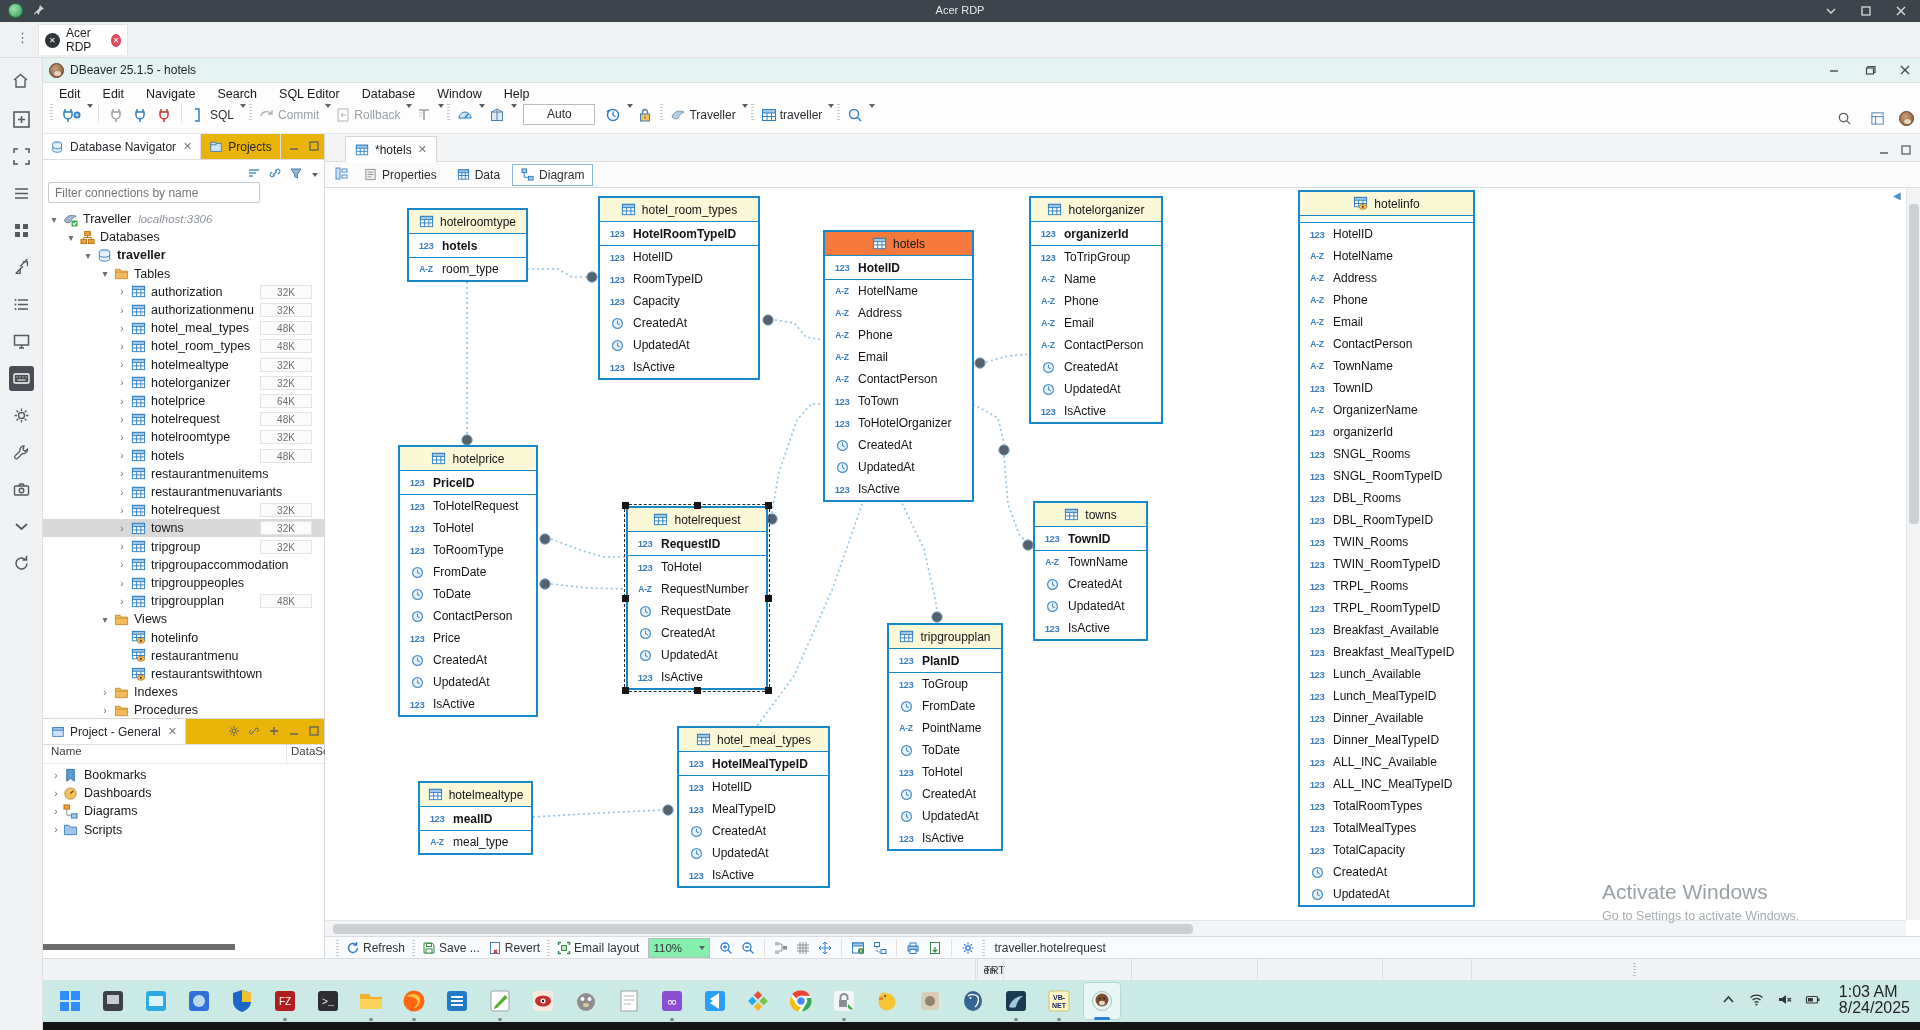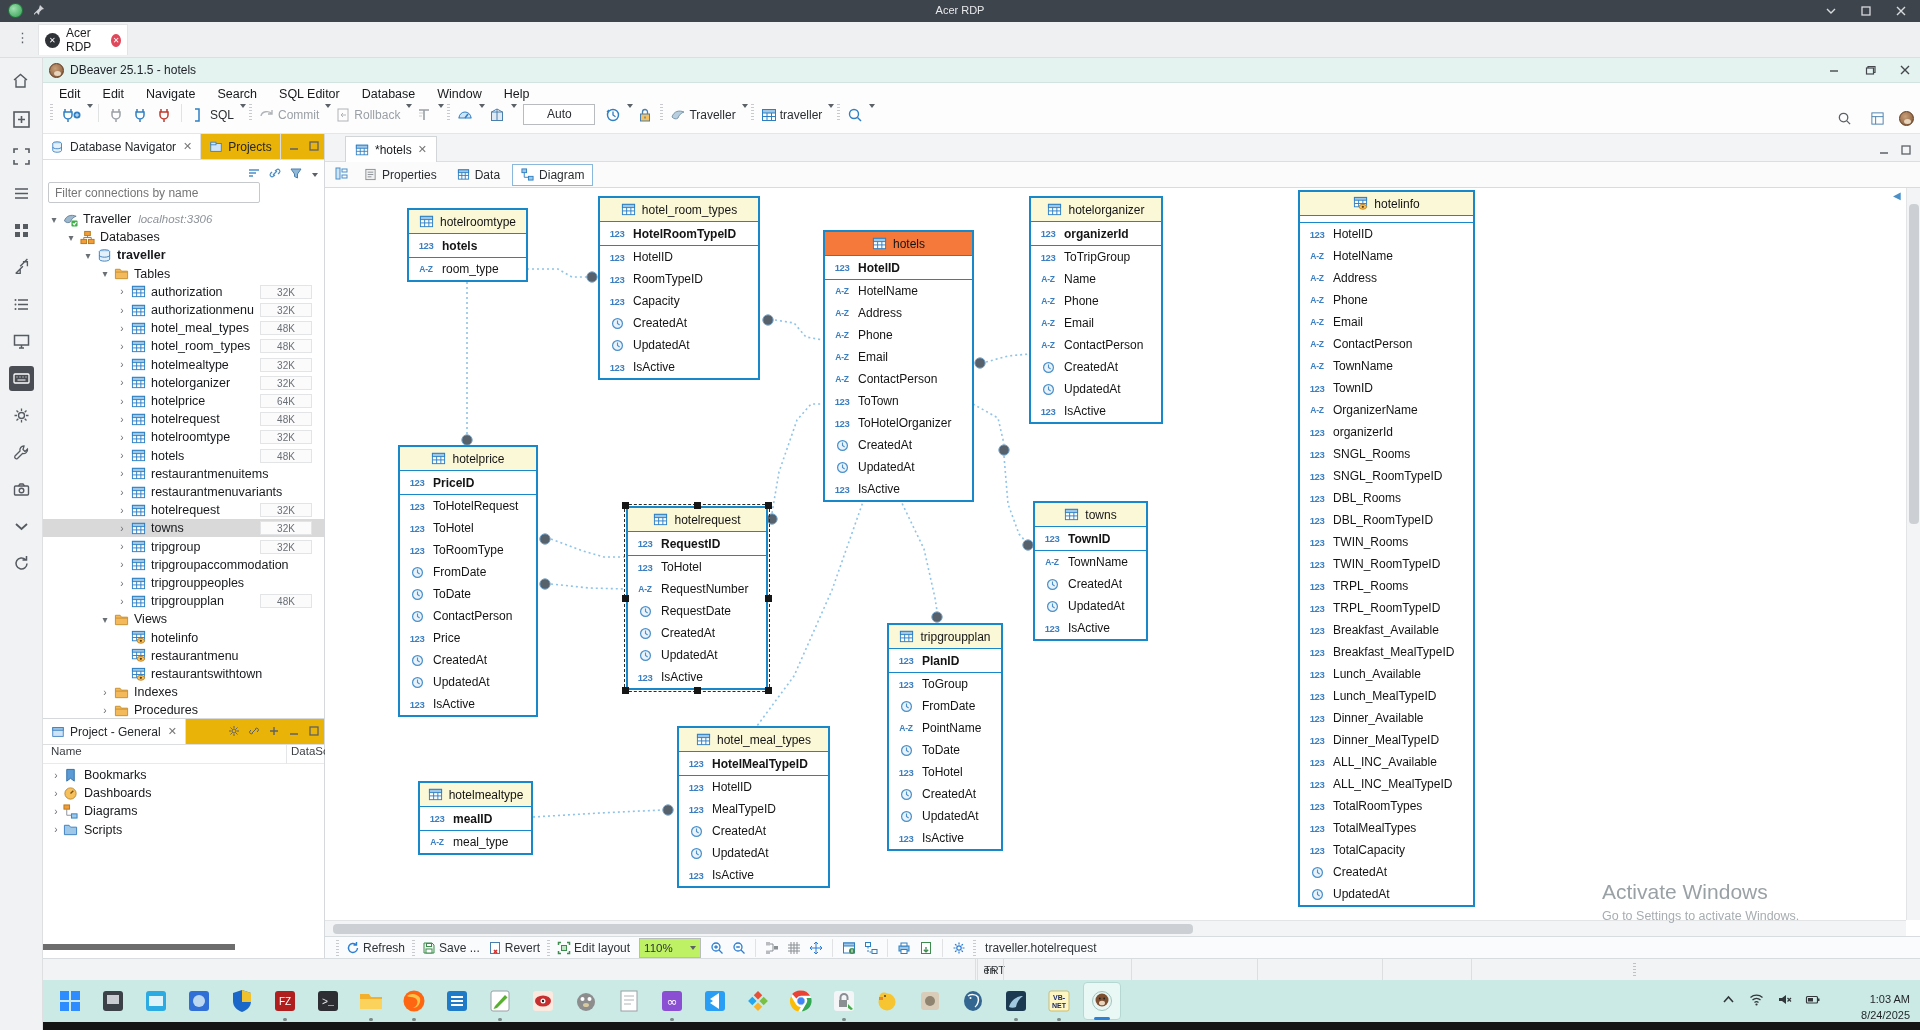--- a/index.html
+++ b/index.html
@@ -103,35 +103,35 @@
   .hd.bl{bottom:-6px;left:-6px}.hd.bm{bottom:-6px;left:calc(50% - 3px)}.hd.br{bottom:-6px;right:-6px}
   
   #vscroll{left:1906px;top:188px;width:14px;height:732px;background:#f3f4f5;border-left:1px solid #e2e4e6}
   #vthumb{position:absolute;left:2px;top:16px;width:10px;height:320px;background:#ccd0d4;border-radius:4px}
   #palette-btn{left:1893px;top:190px;width:12px;height:14px;color:#4a90c9;font-size:10px}
   #hscroll{left:325px;top:920px;width:1581px;height:16px;background:#f3f4f5;border-top:1px solid #e2e4e6}
   #hthumb{position:absolute;left:8px;top:3px;width:860px;height:10px;background:#ccd0d4;border-radius:4px}
   
   #dg-toolbar{left:325px;top:936px;width:1595px;height:22px;background:#fafbfc;border-top:1px solid #d9dcdf;display:flex;align-items:center;font-size:12px;color:#2f3337;padding-left:8px}
   #dg-toolbar .tbtn svg{width:14px;height:14px}
-  #zoom-combo{border:1px solid #b9bcbf;background:#bef264;width:62px;height:18px;display:flex;align-items:center;justify-content:space-between;padding:9px 4px;font-size:11.5px;margin:0 5px}
+  #zoom-combo{border:1px solid #b9bcbf;background:#86efac;width:62px;height:18px;display:flex;align-items:center;justify-content:space-between;padding:9px 4px;font-size:11.5px;margin:0 5px}
   
   #statusbar{left:43px;top:958px;width:1877px;height:22px;background:#f2f3f4;border-top:1px solid #d9dcdf;font-size:11px;color:#33373b}
   .seg{position:absolute;top:0;height:22px;border-left:1px solid #dcdee0;display:flex;align-items:center;justify-content:center}
   #status-dots{position:absolute;left:1590px;top:4px;width:3px;height:14px;background-image:repeating-linear-gradient(#bfc2c5 0 1px,transparent 1px 3px)}
   
   #taskbar{left:43px;top:980px;width:1877px;height:42px;background:#cbeae5}
   .tkico{position:absolute;top:6px;width:30px;height:30px;display:flex;align-items:center;justify-content:center}
   .tkico svg{width:26px;height:26px}
   .tkdot{position:absolute;top:38px;width:4px;height:3px;border-radius:2px;background:#7a8a88}
   #tk-active-box{position:absolute;top:2px;width:38px;height:38px;background:#e9f8f5;border:1px solid #b5d8d2;border-radius:4px}
   #tk-underline{position:absolute;top:37px;width:16px;height:3px;border-radius:2px;background:#2f7fd6}
   #tray{position:absolute;right:100px;top:12px;display:flex;gap:13px;color:#32373b;align-items:center}
   #tray svg{width:15px;height:15px}
-  #clock{position:absolute;right:10px;top:11px;text-align:right;font-size:11px;color:#1f2327;line-height:16px}
+  #clock{position:absolute;right:10px;top:4px;font-size:16px;color:#1f2327;line-height:16px}
   #blackstrip{left:43px;top:1022px;width:1877px;height:8px;background:#141414}
   
   #watermark{left:1602px;top:880px;color:rgba(128,137,142,.8);pointer-events:none}
   #watermark .l1{font-size:21px}
   #watermark .l2{font-size:12.5px;margin-top:5px;color:rgba(128,137,142,.7)}
 </style>
 </head>
 <body>
 
 <div class="abs" id="rdp-bar">
@@ -1514,21 +1514,21 @@
         <path d="M6 12l3-3M9 12L6 9" stroke="#cc3333" stroke-width="1.6"></path>
       </svg>
     <span>Revert</span>
   </span>
   <span class="thandle"></span>
   <span class="tbtn">
     <svg viewBox="0 0 14 14">
         <path d="M1.5 4V1.5H4M10 1.5h2.5V4M12.5 10v2.5H10M4 12.5H1.5V10" fill="none" stroke="#3d8b4f" stroke-width="1.5"></path>
         <rect x="4.5" y="4.5" width="5" height="5" fill="#bfe3c4" stroke="#3d8b4f"></rect>
       </svg>
-    <span>Edit layout</span>
+    <span>Email layout</span>
   </span>
   <span id="zoom-combo">
     <span>110%</span>
     <span class="caret"></span>
   </span>
   <span class="tbtn">
       <svg viewBox="0 0 14 14">
         <circle cx="6" cy="6" r="4" fill="none" stroke="#2d7dd2" stroke-width="1.3"></circle>
         <path d="M9 9l3.5 3.5M4.2 6h3.6M6 4.2v3.6" stroke="#2d7dd2" stroke-width="1.3"></path>
       </svg>

